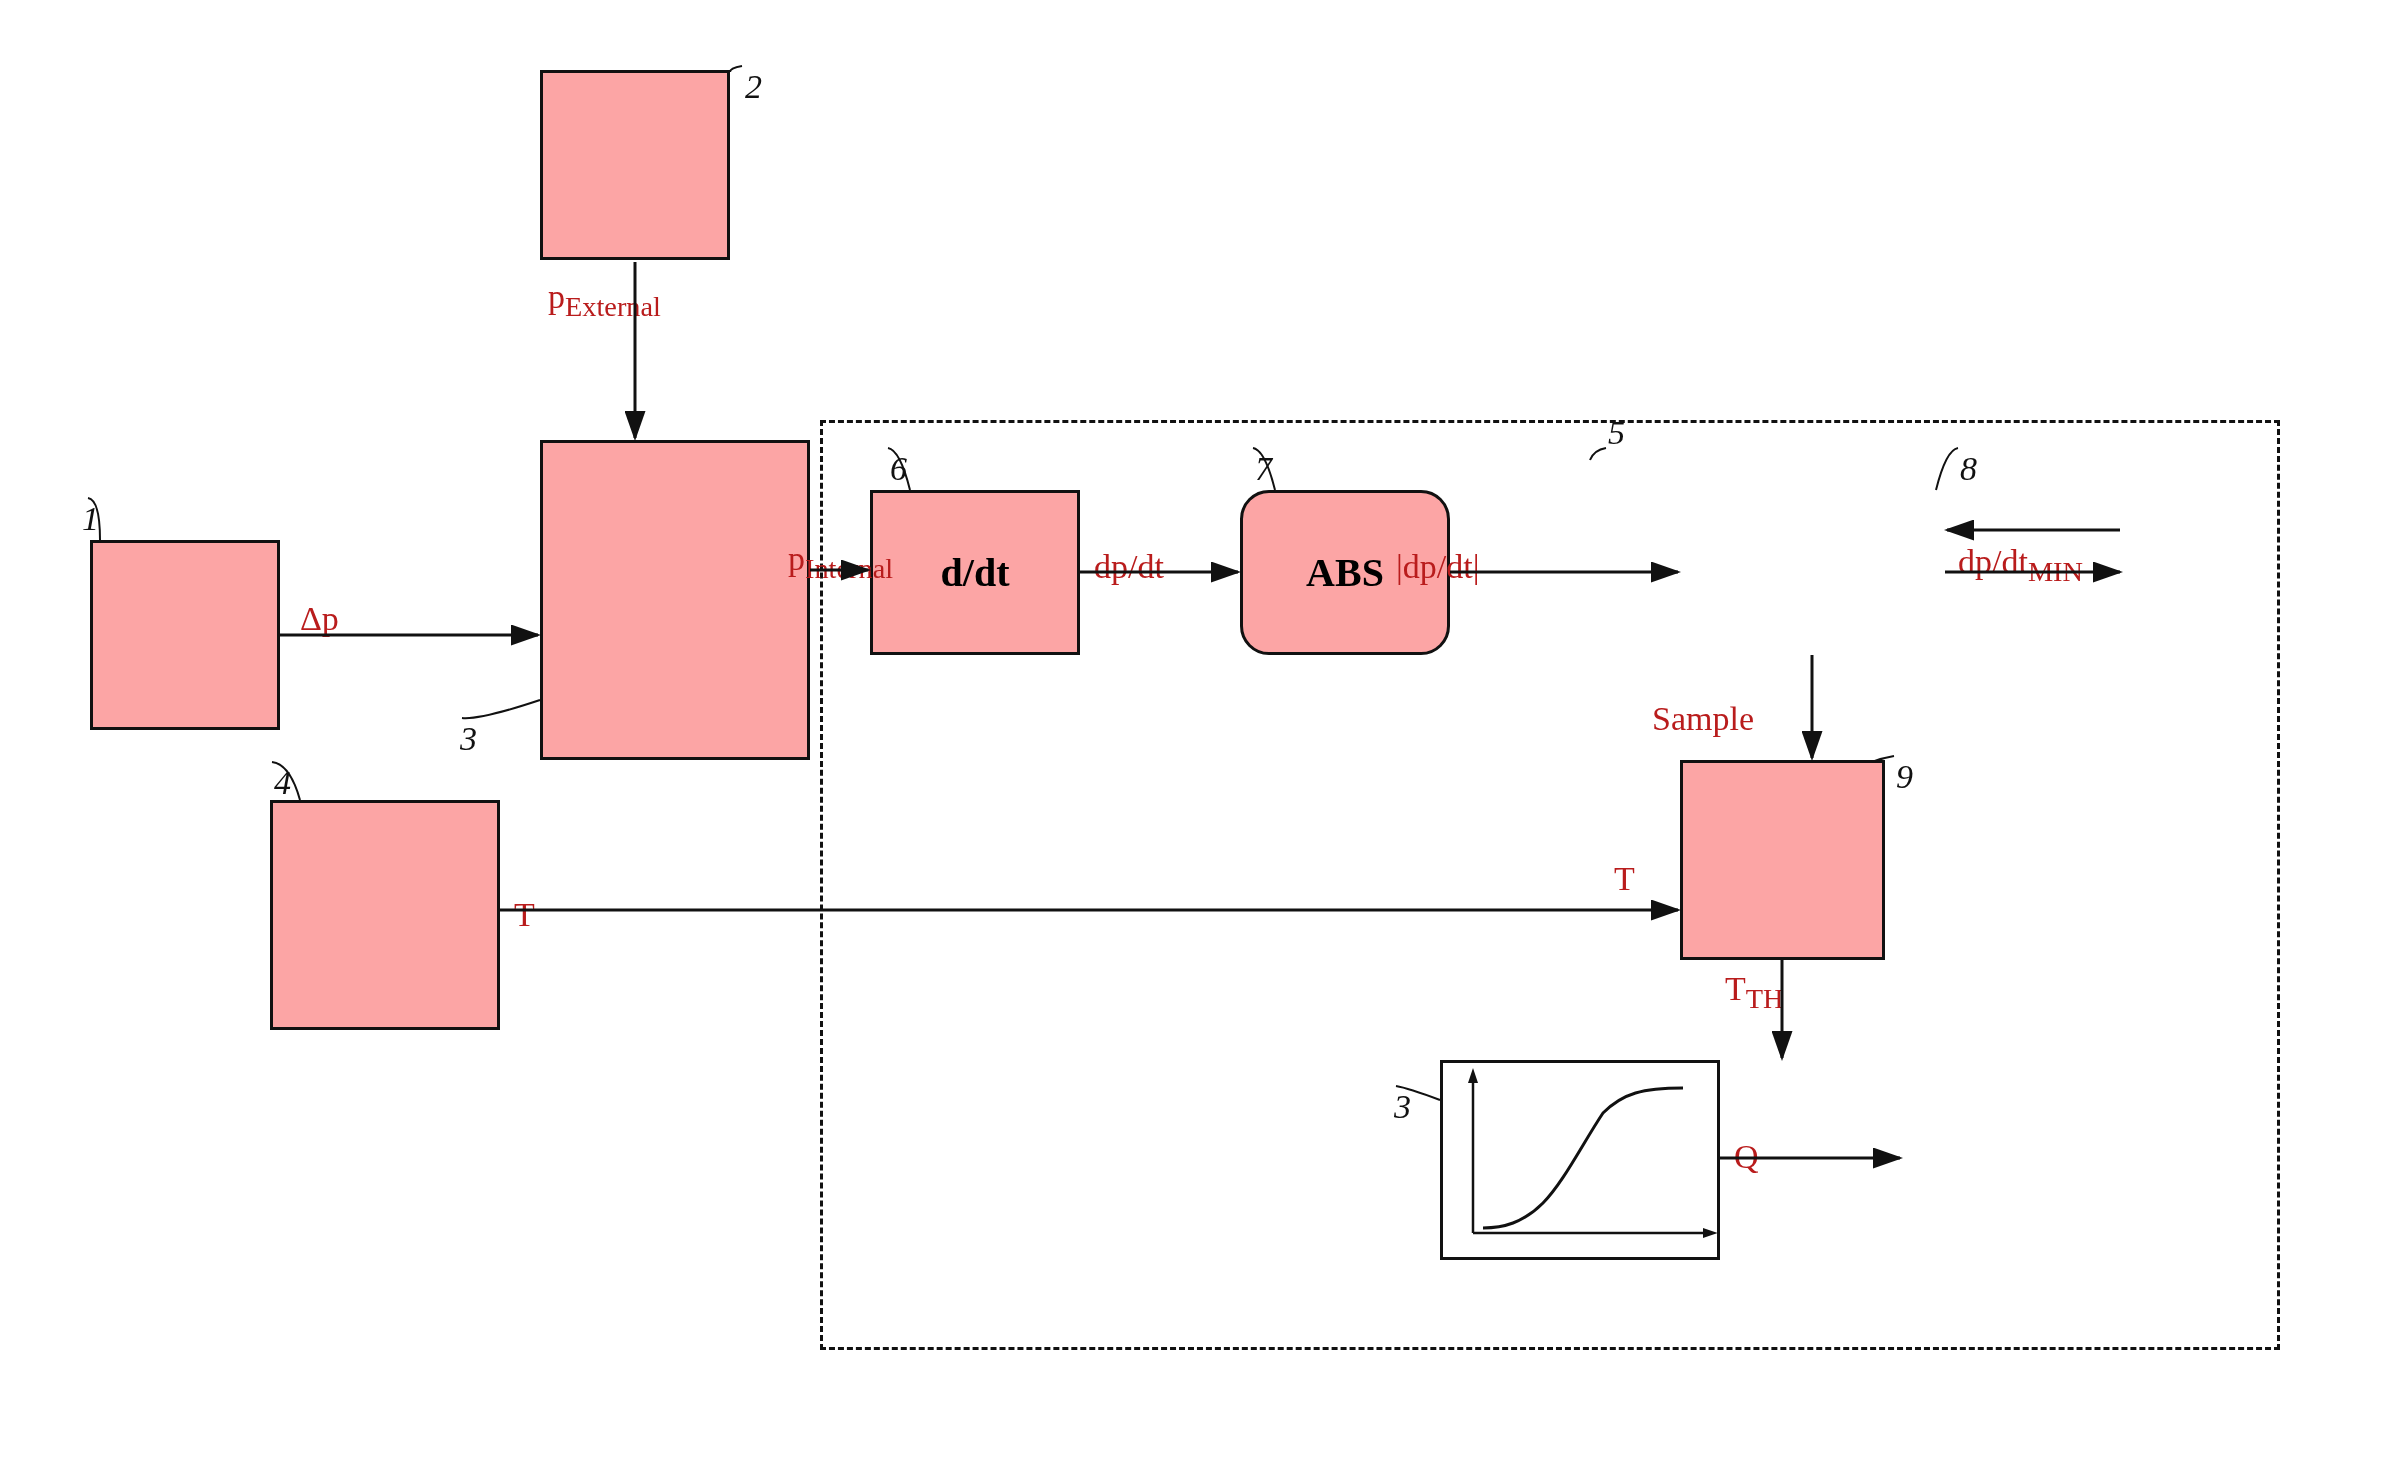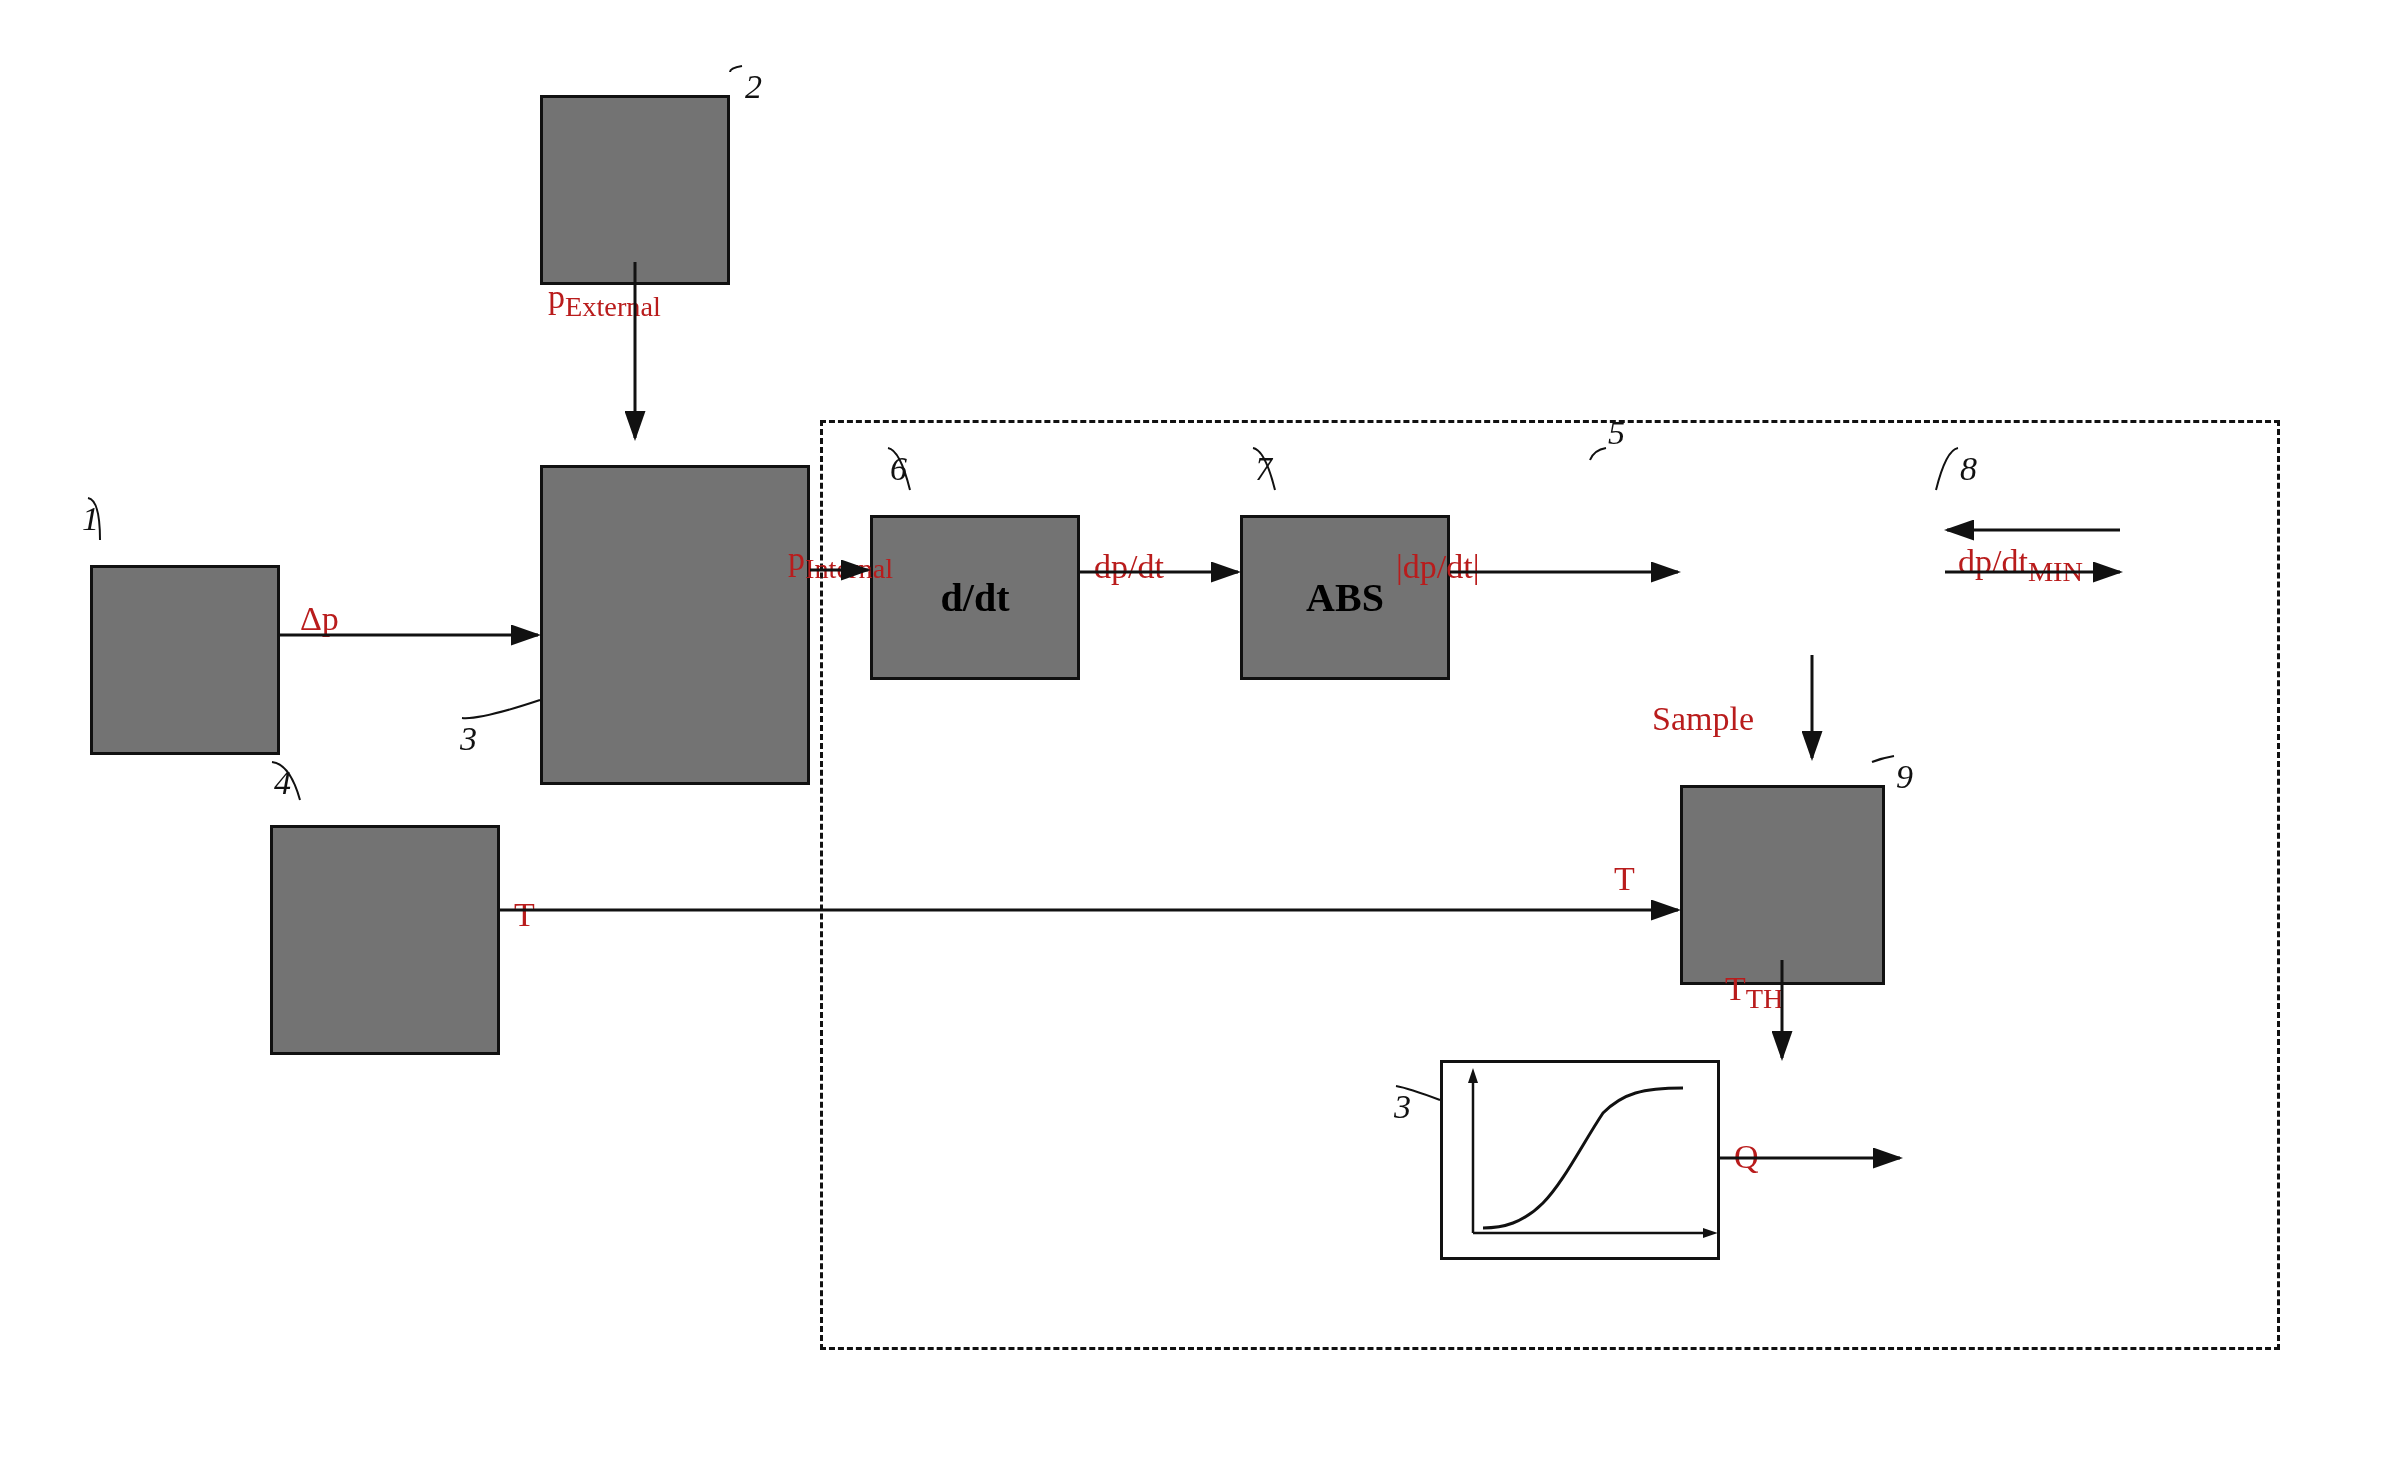--- a/index.html
+++ b/index.html
@@ -16,27 +16,26 @@
       position: absolute;
       top: 0; left: 0;
       width: 2387px;
       height: 1461px;
     }
 
     
     .block {
       position: absolute;
       border: 3px solid #111;
-      background: #737373;
+      background: #fca5a5;
       display: flex;
       align-items: center;
       justify-content: center;
       font-size: 36px;
       font-weight: bold;
-      margin-top: 25px;
     }
 
     
     .ref-num {
       position: absolute;
       font-size: 34px;
       font-style: italic;
       color: #111;
     }
 
@@ -99,21 +98,21 @@
   </div>
 
   <span class="ref-num" style="left:274px; top:764px;">4</span>
 
   <div class="block" style="left:870px; top:490px; width:210px; height:165px; font-size:40px;">
     <span>d/dt</span>
   </div>
 
   <span class="ref-num" style="left:890px; top:450px;">6</span>
 
-  <div class="block" style="left:1240px; top:490px; width:210px; height:165px; font-size:40px;">
+  <div class="block" style="left:1240px; top:490px; width:210px; height:165px; font-size:40px;border-radius:29px;">
     <span>ABS</span>
   </div>
 
   <span class="ref-num" style="left:1255px; top:450px;">7</span>
 
 
   <span class="ref-num" style="left:1960px; top:450px;">8</span>
 
   <div class="block" style="left:1680px; top:760px; width:205px; height:200px;">
   </div>

